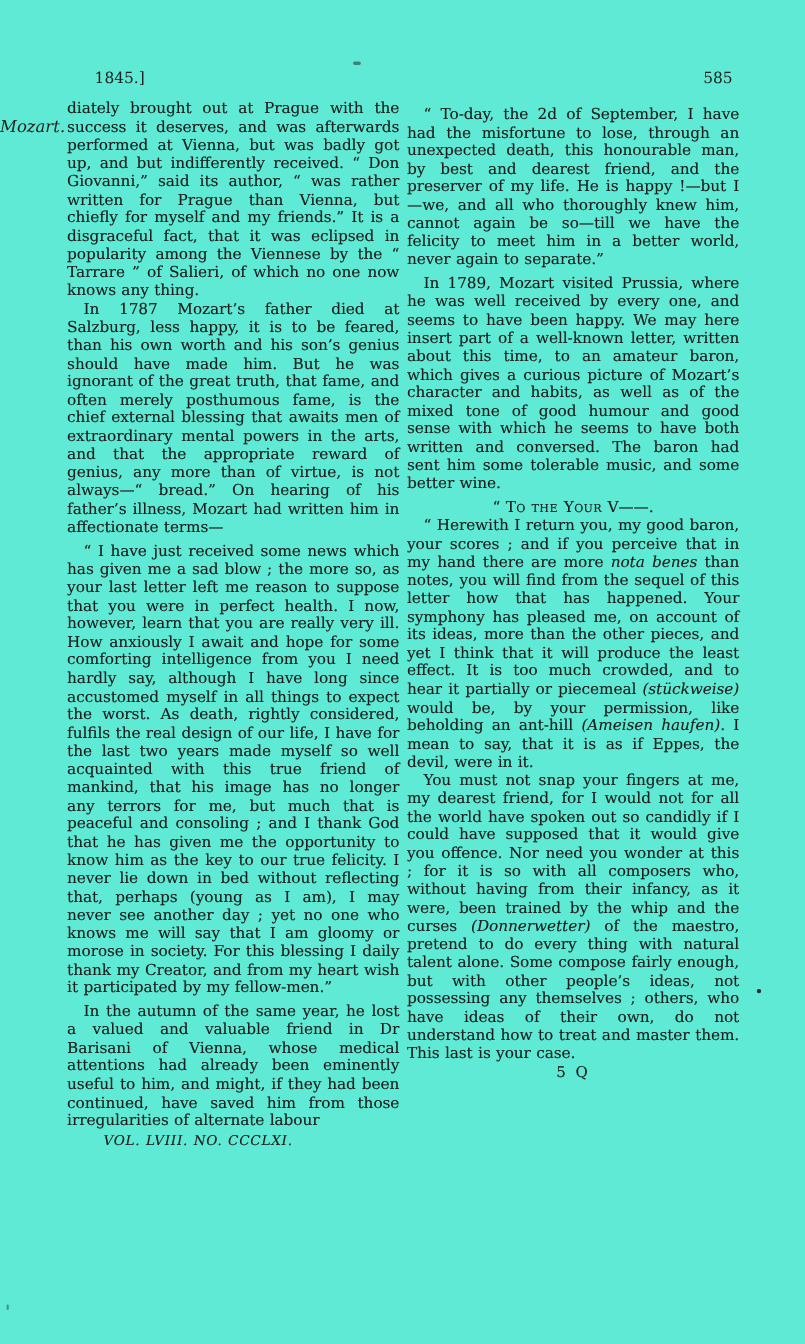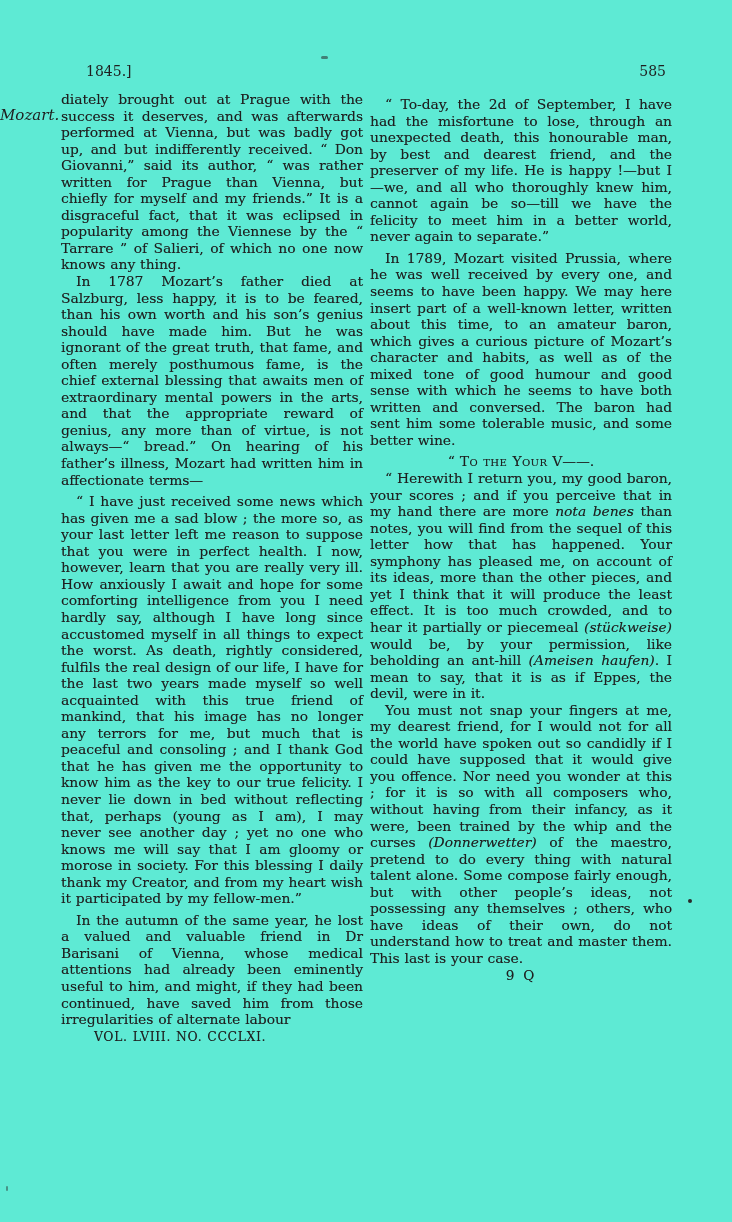--- a/index.html
+++ b/index.html
@@ -24,21 +24,21 @@
   .col-left{left:61px;}
   .col-right{left:370px;}
   .para{margin:0;}
   .para.indent{text-indent:15px;}
   .para.spaced{margin-top:5px;}
   .para.center{text-align:center;text-indent:0;}
   .it{font-style:italic;}
   .sc{font-variant:small-caps;letter-spacing:0.4px;}
   .vol-line{
     margin-top:1px;font-size:12.3px;letter-spacing:0.7px;
-    text-align:left;text-indent:33px;text-shadow:0.2px 0 0 rgba(25,25,25,0.45);
+    text-align:left;text-indent:33px;text-shadow:0.2px 0 0 rgba(25,25,25,0.45);font-style:italic;
   }
   .sig-line{
     margin-top:1px;text-align:center;font-size:13.5px;letter-spacing:2px;
     text-shadow:0.2px 0 0 rgba(25,25,25,0.45);
   }
   .speck{position:absolute;background:#2a2a2a;border-radius:50%;display:block;}
   .speck-1{left:688px;top:899px;width:4px;height:4px;}
   .speck-2{left:6px;top:1186px;width:2px;height:5px;opacity:.45;border-radius:1px;}
   .speck-3{left:321px;top:56px;width:7px;height:3px;opacity:.55;border-radius:2px;}
 </style>
@@ -62,20 +62,20 @@
   </div>
 
   <div class="col col-right">
     <div>
         <div class="para indent spaced"><span>“ To-day, the 2d of September, I have had the misfortune to lose, through an unexpected death, this honourable man, by best and dearest friend, and the preserver of my life.  He is happy !—but I—we, and all who thoroughly knew him, cannot again be so—till we have the felicity to meet him in a better world, never again to separate.”</span></div>
         <div class="para indent spaced"><span>In 1789, Mozart visited Prussia, where he was well received by every one, and seems to have been happy. We may here insert part of a well-known letter, written about this time, to an amateur baron, which gives a curious picture of Mozart’s character and habits, as well as of the mixed tone of good humour and good sense with which he seems to have both written and conversed.  The baron had sent him some tolerable music, and some better wine.</span></div>
         <div class="para center spaced"><span>“ </span><span class="sc">To the Your</span><span> V——.</span></div>
         <div class="para indent"><span>“ Herewith I return you, my good baron, your scores ; and if you perceive that in my hand there are more </span><span class="it">nota benes</span><span> than notes, you will find from the sequel of this letter how that has happened.  Your symphony has pleased me, on account of its ideas, more than the other pieces, and yet I think that it will produce the least effect.  It is too much crowded, and to hear it partially or piecemeal </span><span class="it">(stückweise)</span><span> would be, by your permission, like beholding an ant-hill </span><span class="it">(Ameisen haufen)</span><span>.  I mean to say, that it is as if Eppes, the devil, were in it.</span></div>
         <div class="para indent"><span>You must not snap your fingers at me, my dearest friend, for I would not for all the world have spoken out so candidly if I could have supposed that it would give you offence.  Nor need you wonder at this ; for it is so with all composers who, without having from their infancy, as it were, been trained by the whip and the curses </span><span class="it">(Donnerwetter)</span><span> of the maestro, pretend to do every thing with natural talent alone.  Some compose fairly enough, but with other people’s ideas, not possessing any themselves ; others, who have ideas of their own, do not understand how to treat and master them.  This last is your case.</span></div>
       </div>
-    <div class="sig-line">9 Q</div>
+    <div class="sig-line">5 Q</div>
   </div>
 
   <span class="speck speck-1"></span>
   <span class="speck speck-2"></span>
   <span class="speck speck-3"></span>
 
 </div>
 
 </body></html>

